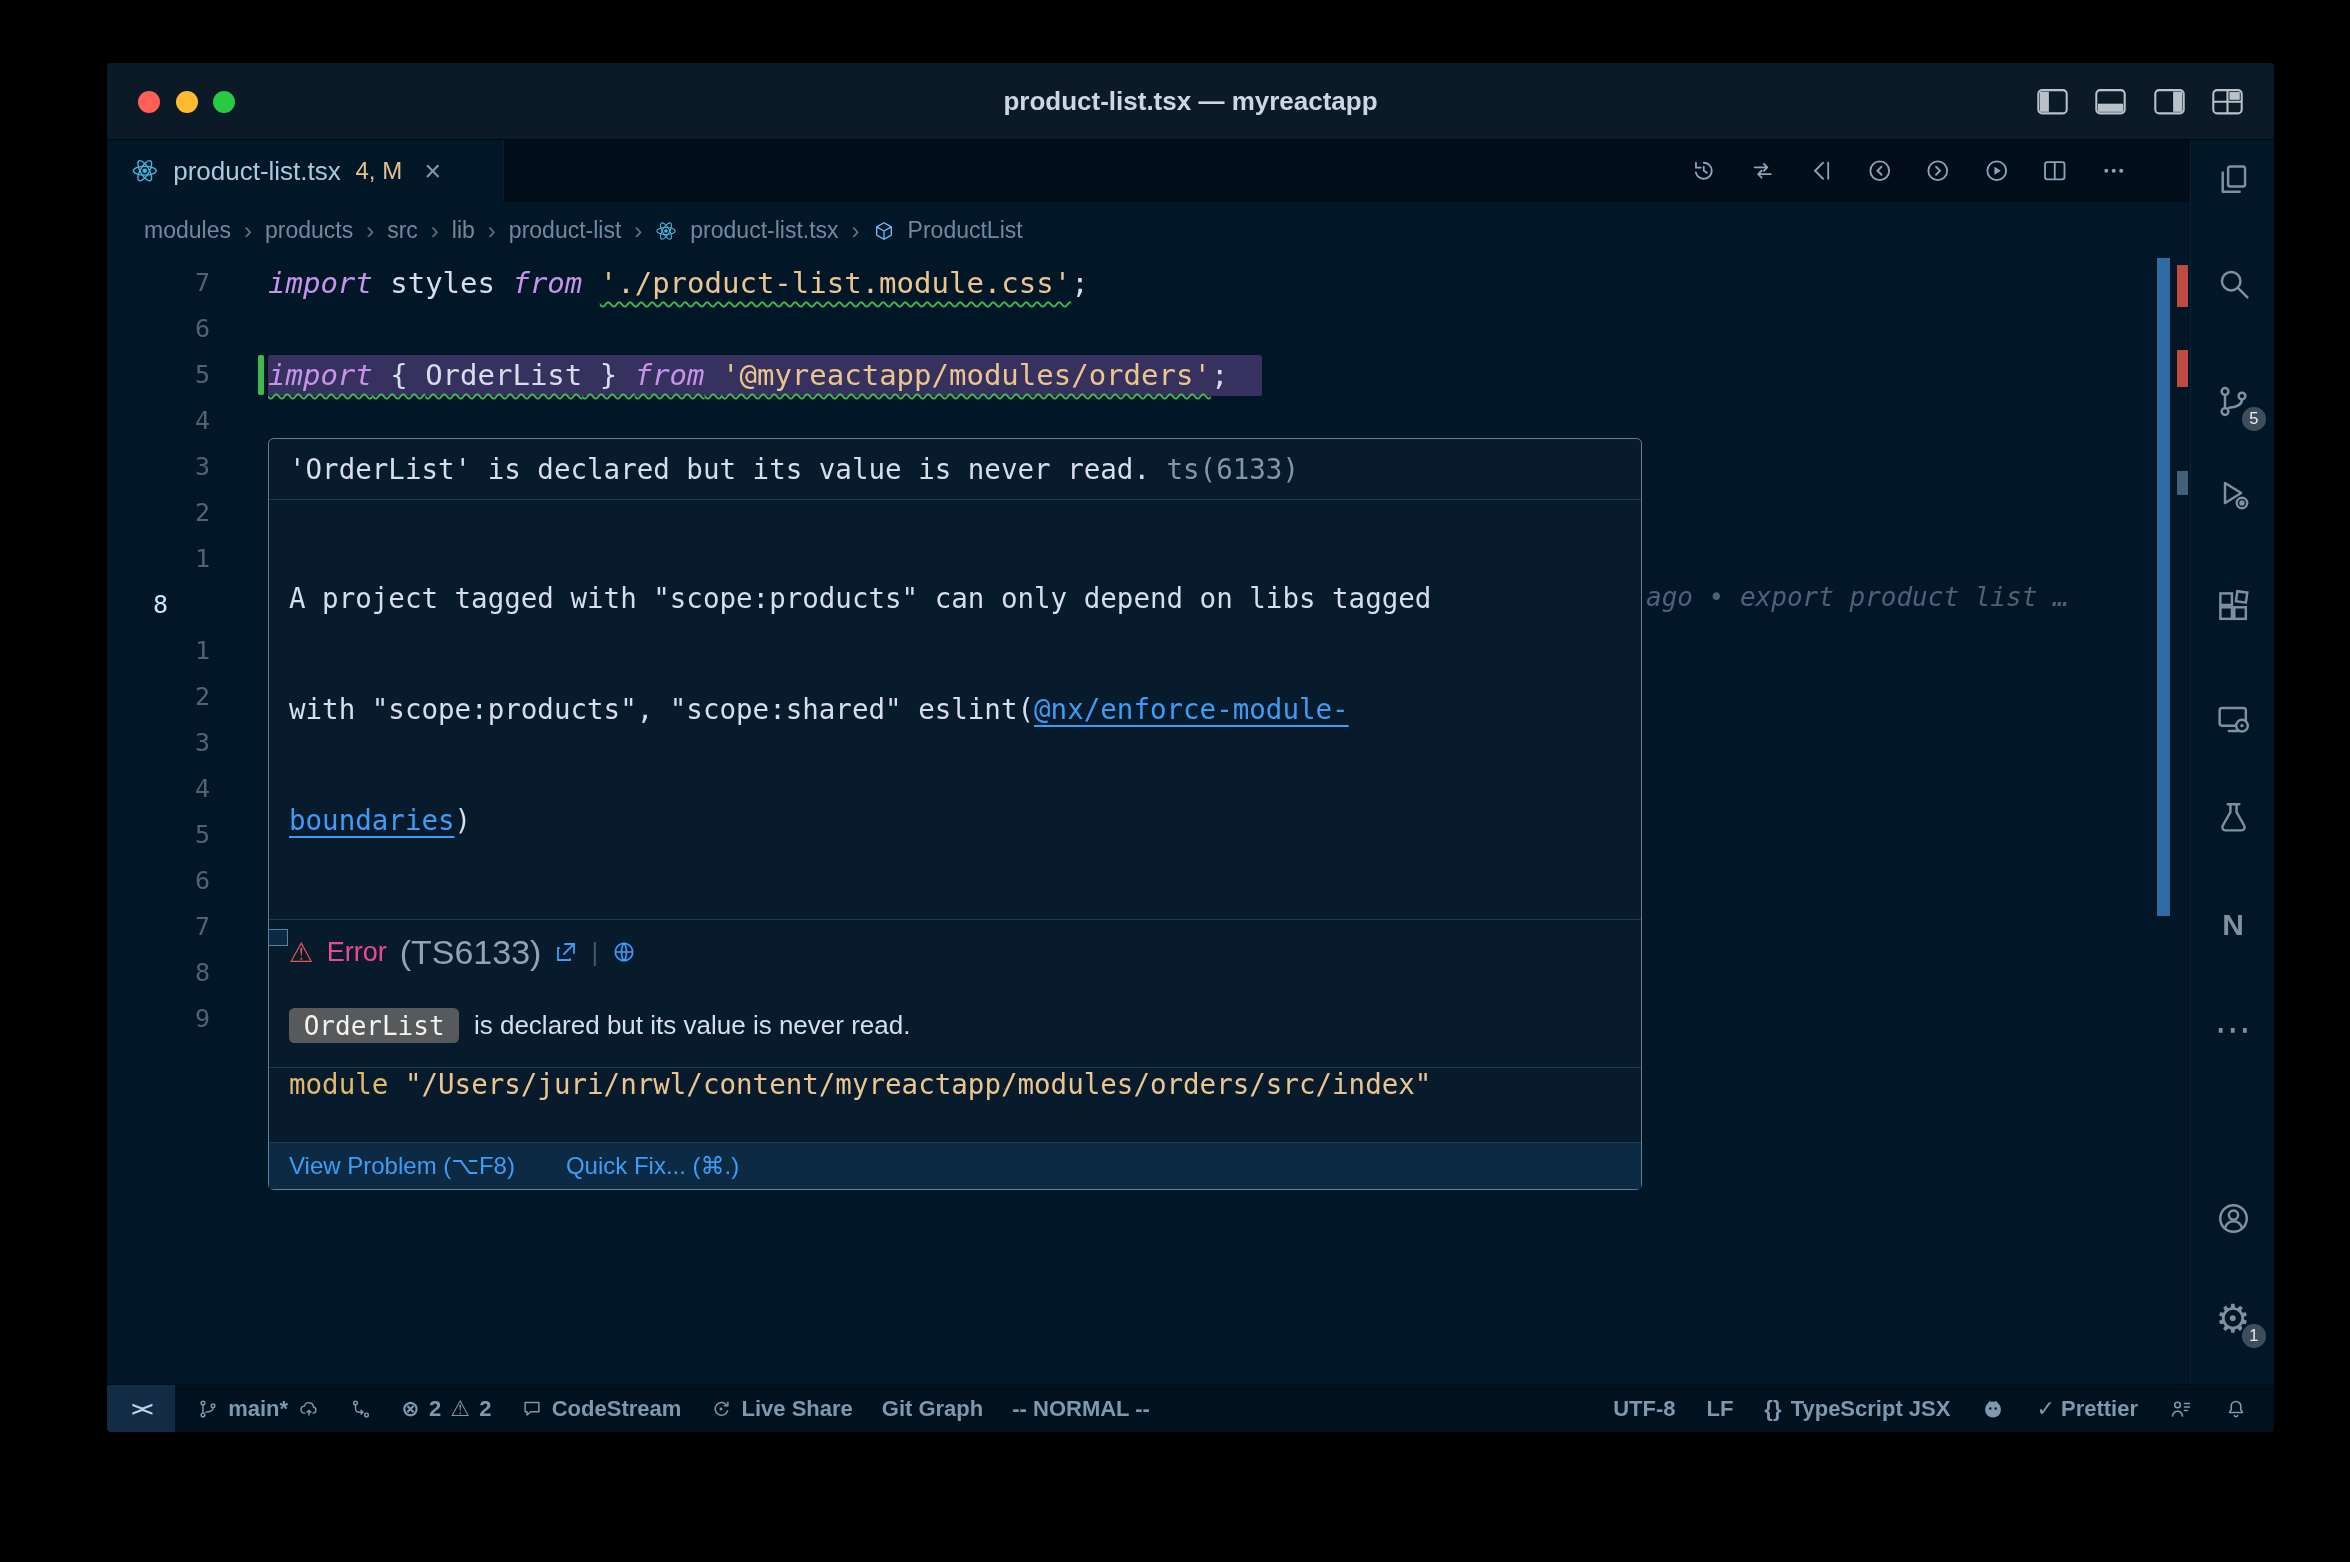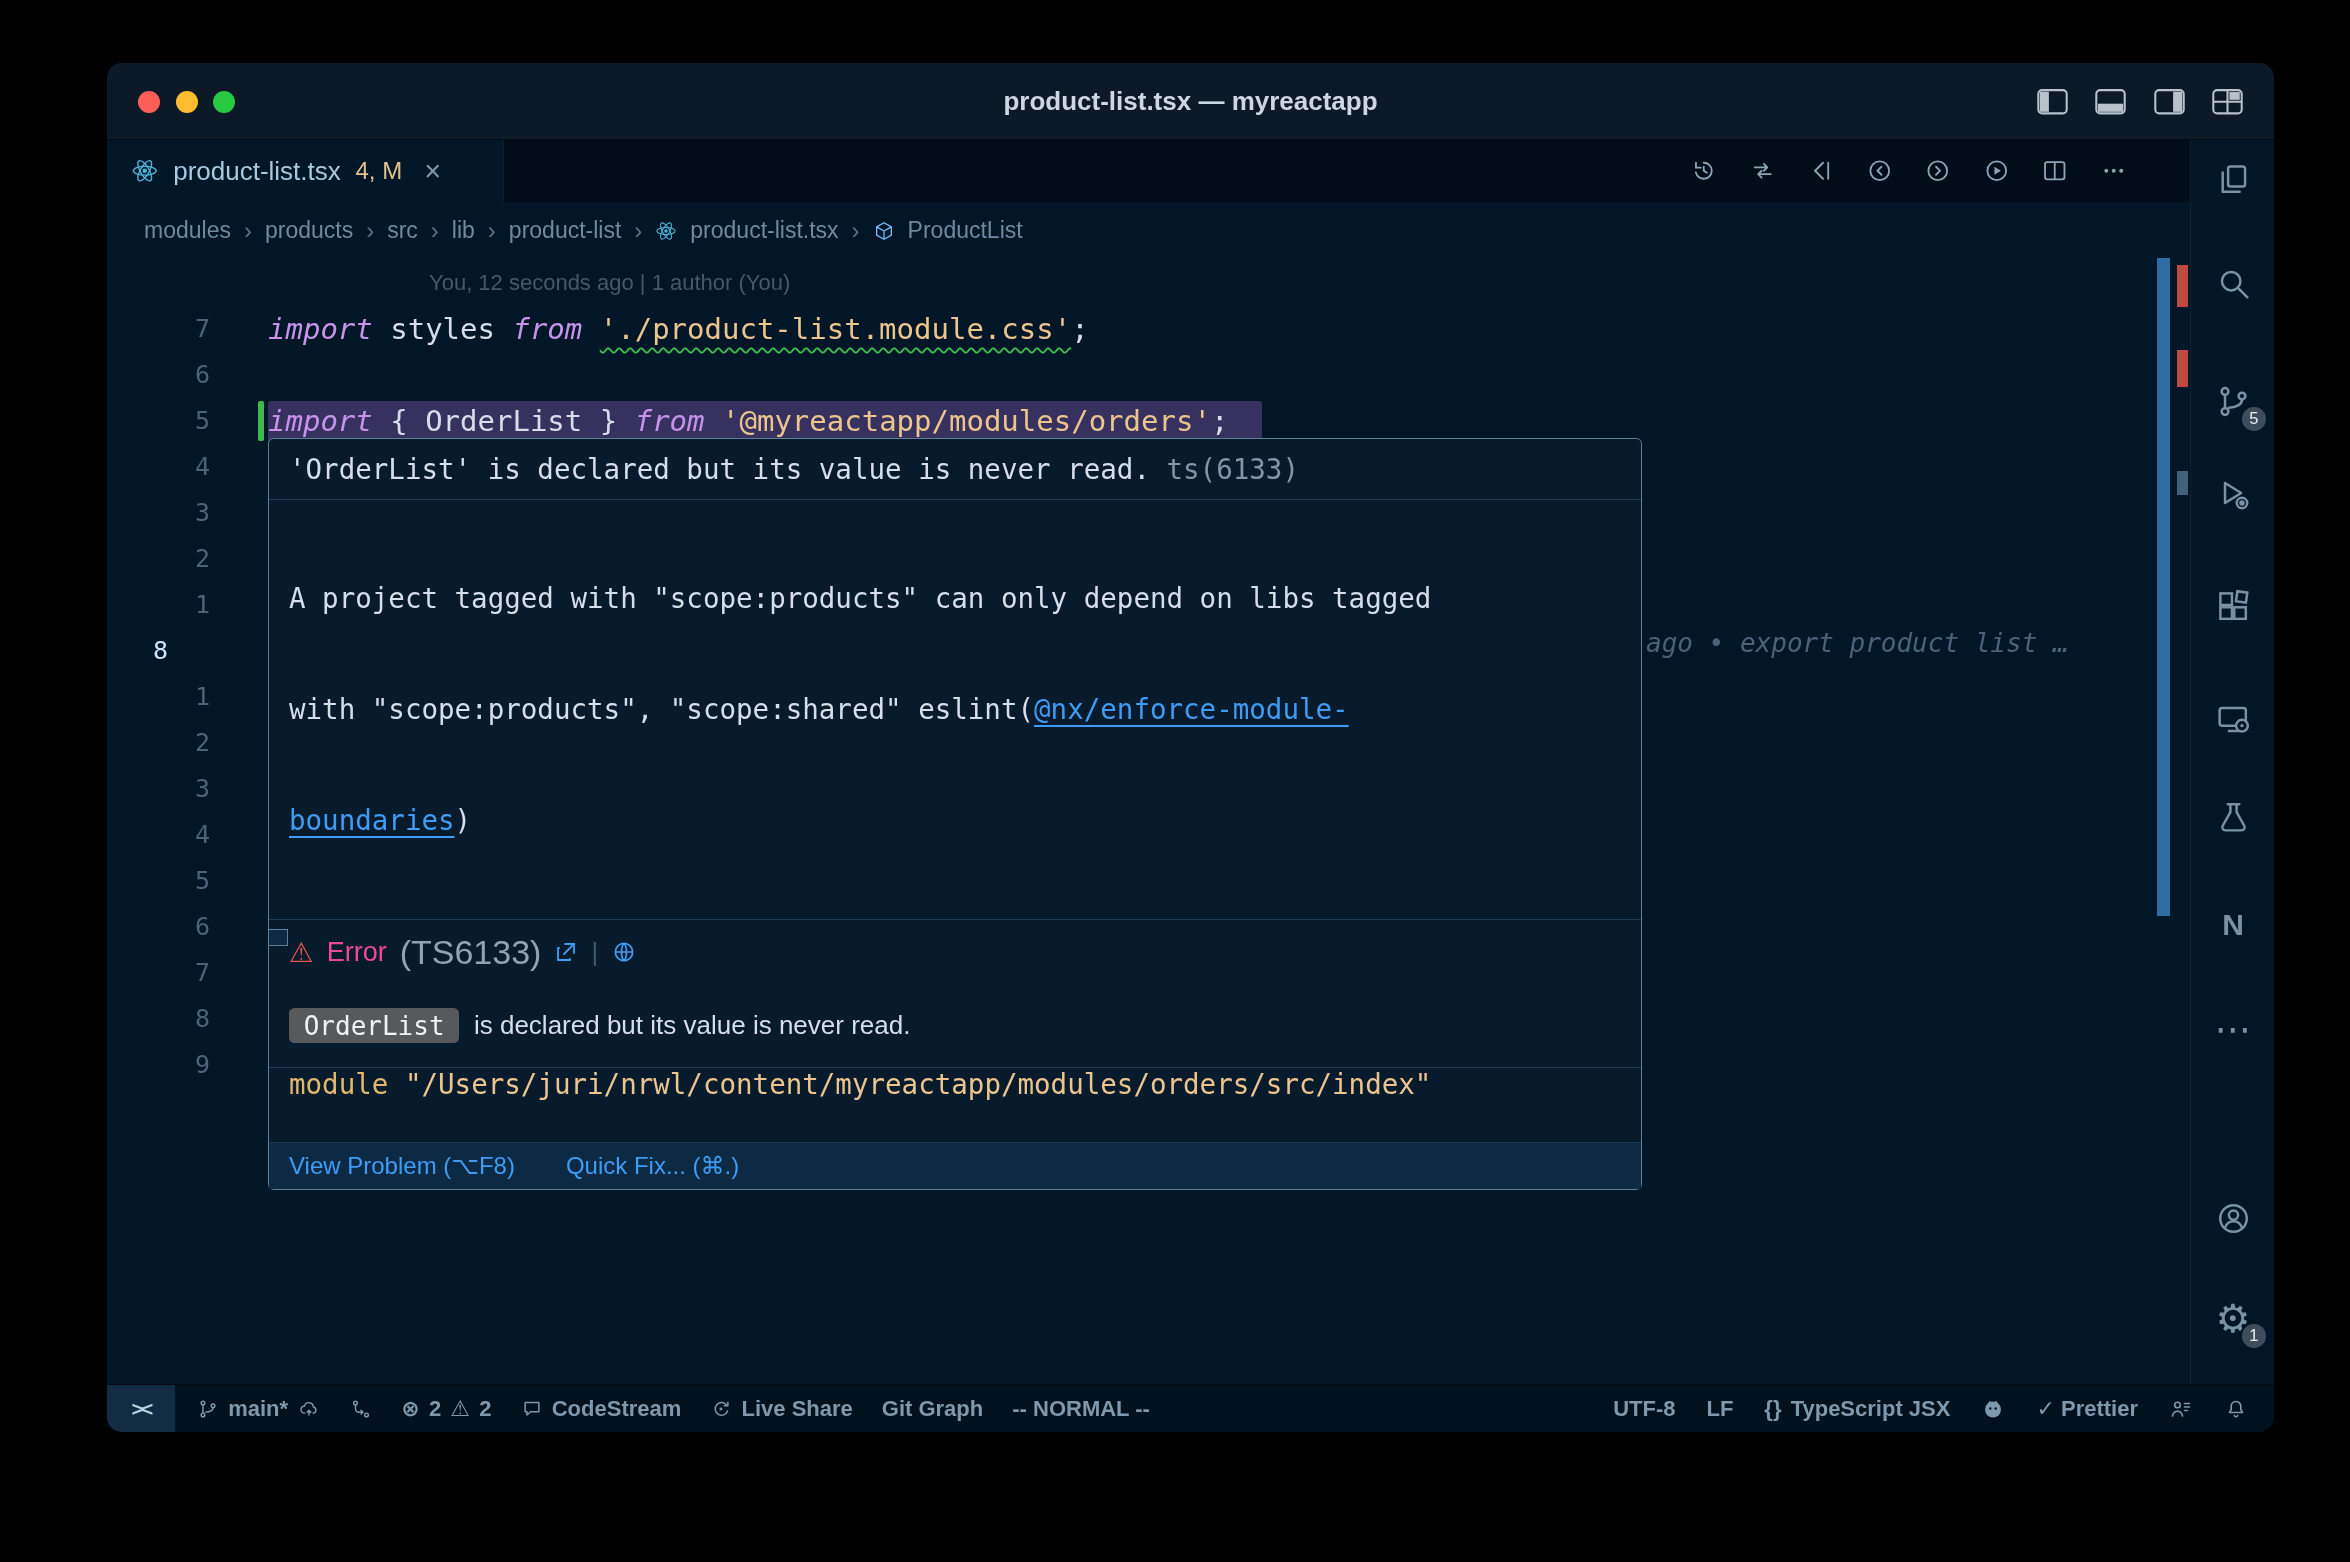--- a/index.html
+++ b/index.html
@@ -1,19 +1,19 @@
 <!DOCTYPE html>
 <html style="font-size:14.7px"><head>
 <meta charset="utf-8">
 <style>
   *{box-sizing:border-box;margin:0;padding:0;}
   html,body{width:2351px;height:1563px;background:#000;overflow:hidden;
     font-family:"Liberation Sans","DejaVu Sans",sans-serif;}
   .window{position:absolute;left:107px;top:63px;width:2167px;height:1369px;
-    background:#011627;border-radius:15px;overflow:hidden;
+    background:#011627;border-radius:4px;overflow:hidden;
     box-shadow:0 37px 110px rgba(0,0,0,.9);}
   
   .titlebar{position:absolute;left:0;top:0;right:0;height:77px;background:#0c1a28;
     display:flex;align-items:center;justify-content:center;border-bottom:0.9px solid #000a12;}
   .traffic{position:absolute;left:31px;top:27.5px;display:flex;gap:15.6px;}
   .light{width:22px;height:22px;border-radius:50%;}
   .l-close{background:#ff5f57}.l-min{background:#febc2e}.l-zoom{background:#28c840}
   .win-title{color:#ccd7e1;font-size:26px;font-weight:700;}
   .layout-icons{position:absolute;right:31px;top:0;height:77px;display:flex;align-items:center;gap:27.5px;color:#b9c2ca;}
   
@@ -236,24 +236,20 @@
           <path d="M12 3l8 4.5v9L12 21l-8-4.5v-9z"></path>
           <path d="M12 12l8-4.5M12 12L4 7.5M12 12v9"></path>
         </svg>
     </span>
     <span class="bc-item">ProductList</span>
   </div>
 
   <div class="editor">
     <div class="rows">
 
-      <div class="row">
-        <div class="gutter"></div>
-        <div class="lens">You, 12 seconds ago | 1 author (You)</div>
-      </div>
 
       <div class="row">
         <div class="gutter">
             <span class="num">7</span>
           </div>
         <div class="codeline"><span class="kw">import</span><span> styles </span><span class="kw">from</span><span> </span><span class="str squig">'./product-list.module.css'</span><span>;</span></div>
       </div>
 
       <div class="row">
         <div class="gutter">

